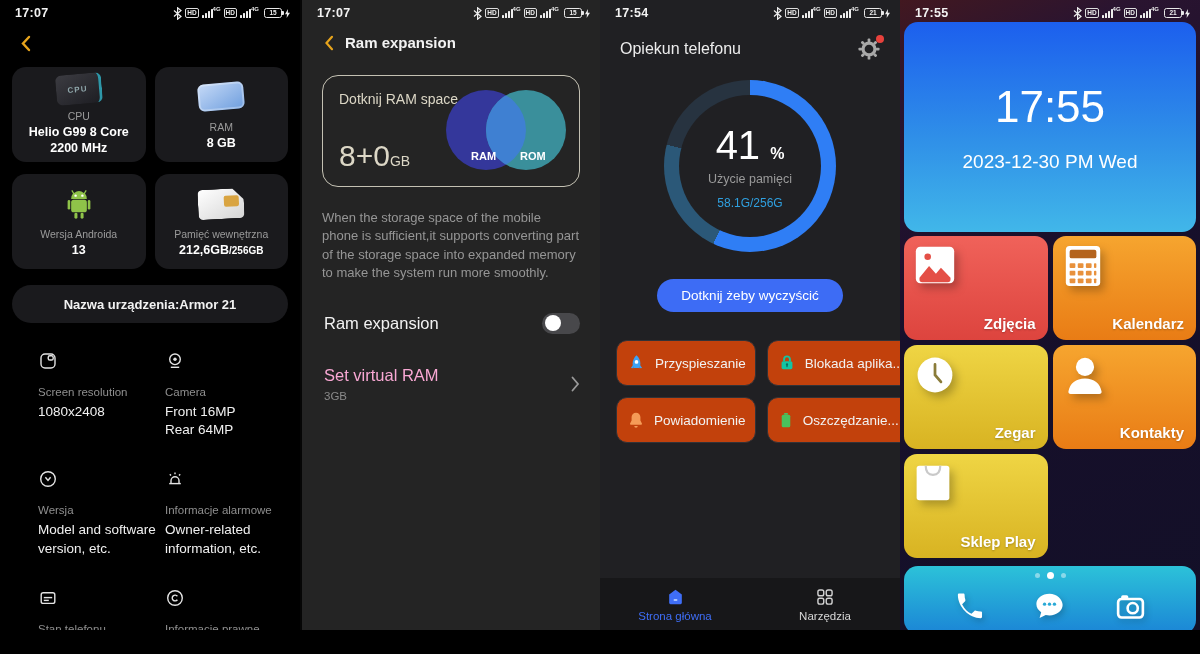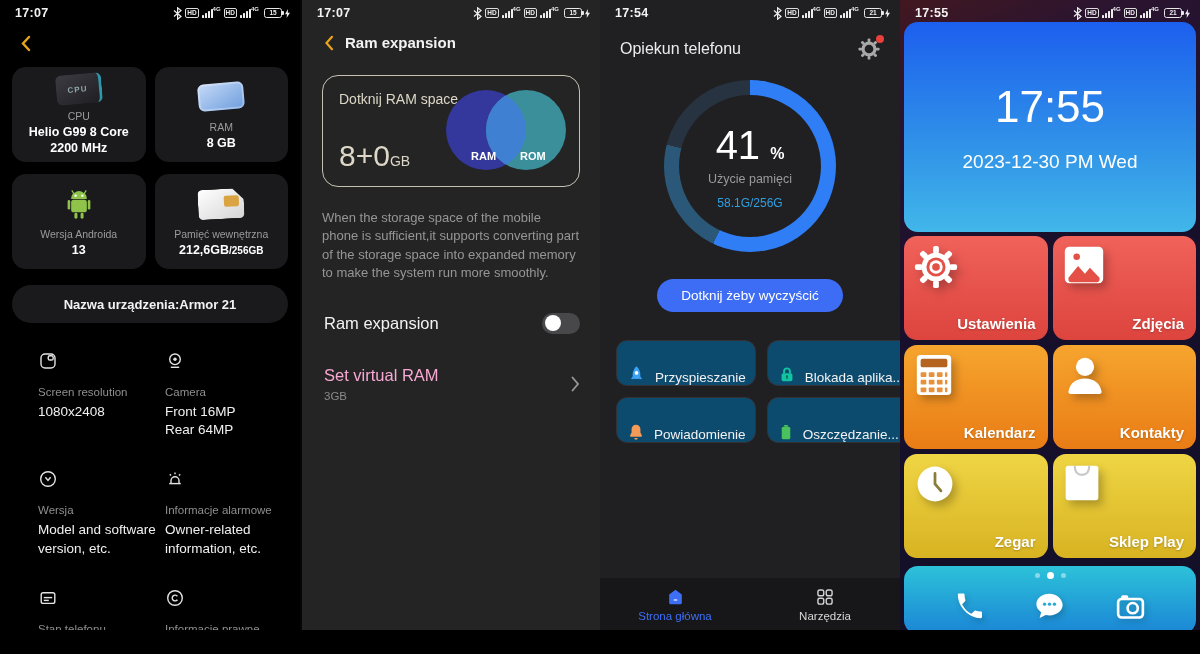--- a/index.html
+++ b/index.html
@@ -68,21 +68,21 @@
   .ringwrap { width:172px; height:172px; margin:20px auto 0; border-radius:50%;
     background:conic-gradient(#2f7ef5 0% 57%, #2b5878 57% 79%, #273340 79% 100%); position:relative; }
   .ringin { position:absolute; inset:15px; border-radius:50%; background:#202023; display:flex; flex-direction:column; align-items:center; justify-content:center; }
   .pct { display:flex; align-items:baseline; gap:10px; color:#fff; }
   .pct .pnum { font-size:40px; }
   .pct .punit { font-size:16px; font-weight:bold; }
   .ulabel { color:#9a9a9a; font-size:12.5px; margin-top:4px; }
   .ufrac { color:#2fa0e0; font-size:12px; margin-top:10px; }
   .cleanbtn { display:block; margin:27px auto 0; background:#3d6cf5; color:#fff; border:none; border-radius:17px; padding:9px 24px; font-size:13.5px; font-family:inherit; }
   .t3grid { display:grid; grid-template-columns:1fr 1fr; gap:11px; padding:0 16px; margin-top:28px; }
-  .t3 { background:#0c4a6e; border:1px solid #323237; border-radius:11px; height:46px; display:flex; align-items:flex-end; padding:0 9px; gap:8px; }
+  .t3 { background:#c2410c; border:1px solid #323237; border-radius:11px; height:46px; display:flex; align-items:center; padding:0 9px; gap:8px; }
   .t3 .t3l { font-size:13.5px; color:#f2f2f2; white-space:nowrap; overflow:hidden; }
   .nav3 { position:absolute; bottom:0; left:0; right:0; height:52px; background:#171719; display:flex; }
   .ni { flex:1; display:flex; flex-direction:column; align-items:center; justify-content:center; gap:3px; }
   .ni .nl { font-size:11.5px; color:#d6d6d6; }
   .ni.active .nl { color:#3f6ef6; }
 
   
   .clock { margin:0 4px; height:210px; border-radius:14px;
     background:linear-gradient(180deg,#1c5fee 0%,#2f8fe8 55%,#41b7e9 100%);
     display:flex; flex-direction:column; align-items:center; justify-content:center; gap:19px; }
@@ -468,39 +468,20 @@
             <polygon points="3,0 0,5.2 2,5.2 1.6,9 5,3.8 2.8,3.8" fill="#eee"></polygon>
           </svg>
       </span>
     </div>
     <div class="clock">
       <div class="ctime">17:55</div>
       <div class="cdate">2023-12-30  PM Wed</div>
     </div>
     <div class="tilegrid">
       <div class="tile t-red">
-        <svg class="ticon" width="46" height="46" viewBox="0 0 48 48">
-          <g fill="#fff">
-            <rect x="21" y="2" width="6" height="8" rx="2"></rect>
-              <rect x="21" y="2" width="6" height="8" rx="2" transform="rotate(45 24 24)"></rect>
-            <rect x="21" y="2" width="6" height="8" rx="2" transform="rotate(90 24 24)"></rect>
-              <rect x="21" y="2" width="6" height="8" rx="2" transform="rotate(135 24 24)"></rect>
-            <rect x="21" y="2" width="6" height="8" rx="2" transform="rotate(180 24 24)"></rect>
-              <rect x="21" y="2" width="6" height="8" rx="2" transform="rotate(225 24 24)"></rect>
-            <rect x="21" y="2" width="6" height="8" rx="2" transform="rotate(270 24 24)"></rect>
-              <rect x="21" y="2" width="6" height="8" rx="2" transform="rotate(315 24 24)"></rect>
-            <circle cx="24" cy="24" r="15"></circle>
-          </g>
-          <circle cx="24" cy="24" r="10" fill="#e44f46"></circle>
-            <circle cx="24" cy="24" r="7" fill="#fff"></circle>
-            <circle cx="24" cy="24" r="4" fill="#e44f46"></circle>
-        </svg>
-        <span class="tlab">Ustawienia</span>
-      </div>
-      <div class="tile t-red">
         <svg class="ticon" width="44" height="42" viewBox="0 0 48 46">
           <rect x="3" y="3" width="42" height="40" rx="5" fill="#fff"></rect>
           <circle cx="16" cy="14" r="3.6" fill="#e44f46"></circle>
           <path d="M7 37l10.5-13 7.5 8.5 5.5-6.5L41 37v2a3 3 0 01-3 3H10a3 3 0 01-3-3v-2z" fill="#e44f46"></path>
         </svg>
         <span class="tlab">Zdjęcia</span>
       </div>
       <div class="tile t-orange">
         <svg class="ticon" width="42" height="44" viewBox="0 0 44 46">
           <rect x="4" y="2" width="36" height="42" rx="4" fill="#fff"></rect>
@@ -515,33 +496,33 @@
               <rect x="25" y="28" width="6" height="5" rx="1"></rect>
               <rect x="33.5" y="28" width="2.5" height="5" rx="1"></rect>
             <rect x="8" y="36" width="6" height="5" rx="1"></rect>
               <rect x="16.5" y="36" width="6" height="5" rx="1"></rect>
               <rect x="25" y="36" width="6" height="5" rx="1"></rect>
               <rect x="33.5" y="36" width="2.5" height="5" rx="1"></rect>
           </g>
         </svg>
         <span class="tlab">Kalendarz</span>
       </div>
+      <div class="tile t-yellow">
+        <svg class="ticon" width="44" height="44" viewBox="0 0 48 48">
+          <circle cx="24" cy="24" r="19" fill="#fff"></circle>
+          <path d="M24 12.5V24l6.5 7.5" stroke="#8a7c3a" stroke-width="3" fill="none" stroke-linecap="round"></path>
+        </svg>
+        <span class="tlab">Zegar</span>
+      </div>
       <div class="tile t-orange">
         <svg class="ticon" width="46" height="46" viewBox="0 0 48 48">
           <circle cx="24" cy="14.5" r="9.5" fill="#fff"></circle>
           <path d="M24 26.5c-9.5 0-15.8 5.2-17.3 13.6-.3 1.4.9 2.6 2.3 2.6h30c1.4 0 2.6-1.2 2.3-2.6C39.8 31.7 33.5 26.5 24 26.5z" fill="#fff"></path>
         </svg>
         <span class="tlab">Kontakty</span>
-      </div>
-      <div class="tile t-yellow">
-        <svg class="ticon" width="44" height="44" viewBox="0 0 48 48">
-          <circle cx="24" cy="24" r="19" fill="#fff"></circle>
-          <path d="M24 12.5V24l6.5 7.5" stroke="#8a7c3a" stroke-width="3" fill="none" stroke-linecap="round"></path>
-        </svg>
-        <span class="tlab">Zegar</span>
       </div>
       <div class="tile t-yellow">
         <svg class="ticon" width="40" height="42" viewBox="0 0 44 46">
           <rect x="4" y="4" width="36" height="38" rx="3" fill="#fff"></rect>
           <path d="M14 4c0 7 3.5 10 8 10s8-3 8-10" stroke="#c9c9c9" stroke-width="2.4" fill="none"></path>
         </svg>
         <span class="tlab">Sklep Play</span>
       </div>
     </div>
     <div class="dock">

